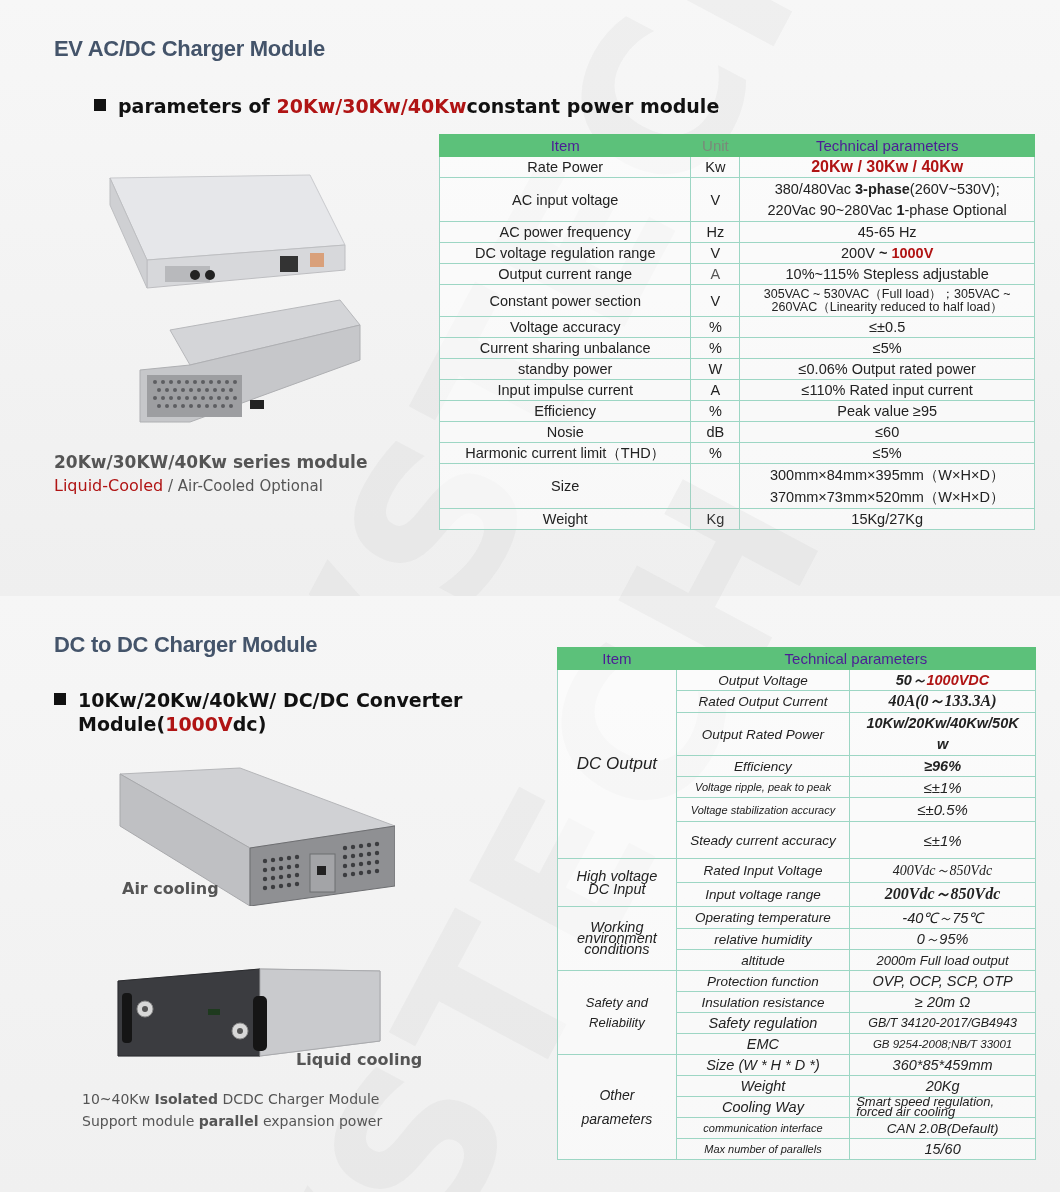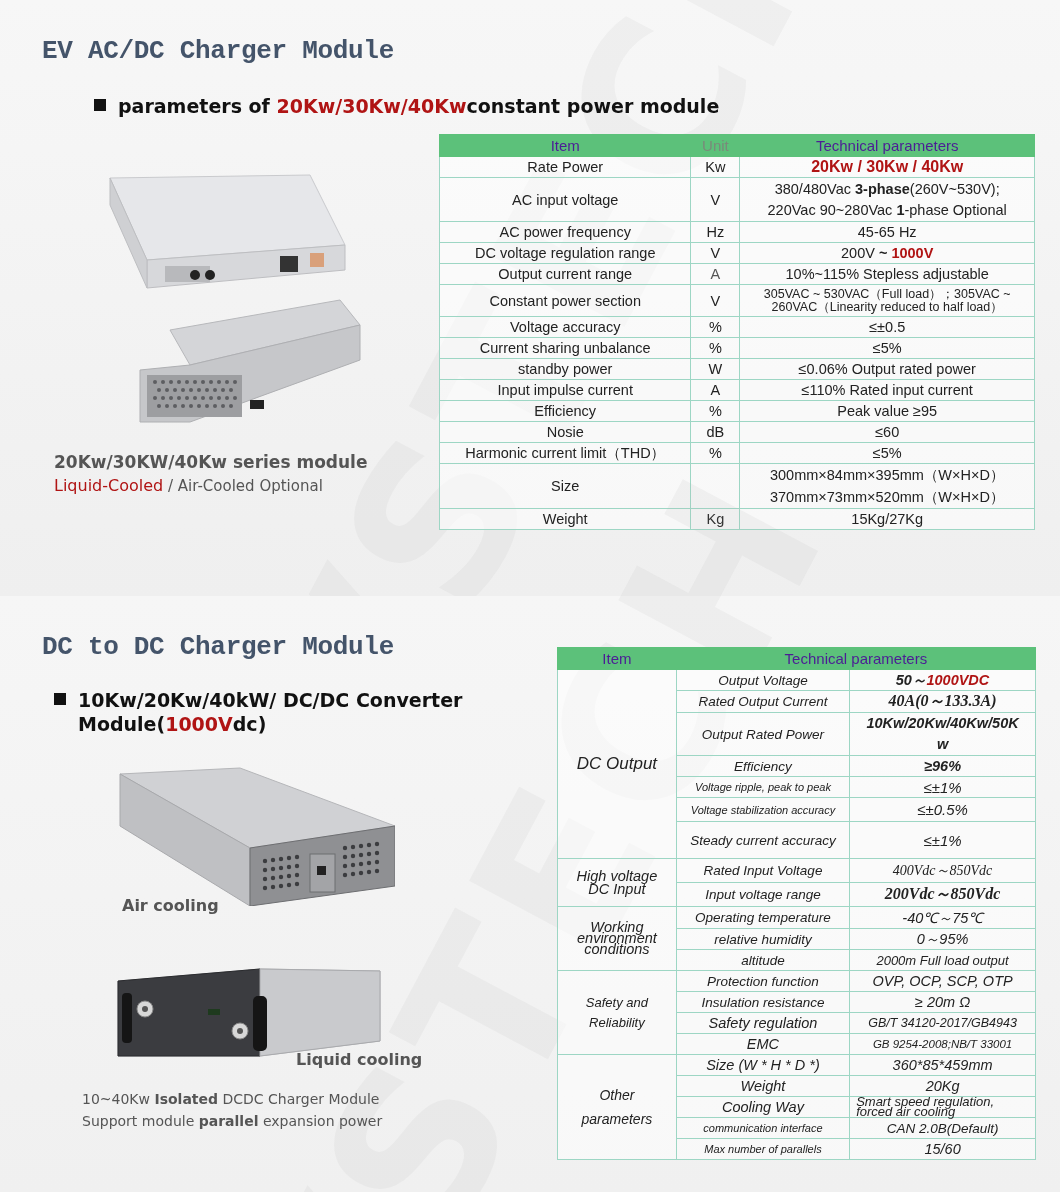--- a/index.html
+++ b/index.html
@@ -2,21 +2,21 @@
 <html><head>
 <meta charset="utf-8">
 <style>
   * { box-sizing: border-box; margin: 0; padding: 0; }
   html, body { width: 1060px; height: 1192px; overflow: hidden; }
   body { font-family: "DejaVu Sans", sans-serif; background: #f2f2f2; position: relative; color: #222; }
   .section { position: absolute; left: 0; width: 1060px; }
   .sec1 { top: 0; height: 596px; background: linear-gradient(180deg, #f7f7f7 0%, #efefef 100%); }
   .sec2 { top: 596px; height: 596px; background: linear-gradient(180deg, #f6f6f6 0%, #f0f0f0 100%); }
   .watermark { position: absolute; font-family: "DejaVu Sans", sans-serif; font-weight: bold; font-size: 210px; color: rgba(180,180,180,0.12); transform: rotate(-62deg); letter-spacing: 10px; pointer-events: none; white-space: nowrap; }
-  .title { position: absolute; left: 42px; font-family: Liberation Mono, monospace; font-weight: bold; color: #44546a; font-size: 26px; letter-spacing: -0.3px; }
+  .title { position: absolute; left: 54px; font-family: Liberation Sans, sans-serif; font-weight: bold; color: #44546a; font-size: 22px; letter-spacing: -0.3px; }
   .subtitle { position: absolute; left: 54px; font-family: "DejaVu Sans", sans-serif; font-weight: bold; color: #111; font-size: 19px; line-height: 24px; }
   .bullet { display: inline-block; width: 12px; height: 12px; background: #111; margin-right: 12px; vertical-align: 2px; }
   .red { color: #b01414; }
   .product { position: absolute; }
   .caption-bold { position: absolute; font-weight: bold; color: #555; }
   table { border-collapse: collapse; position: absolute; font-family: "Liberation Sans", sans-serif; }
   td, th { border: 1px solid #9dd6c4; text-align: center; color: #222; }
   th { background: #5cc17a; color: #4c1d95; font-weight: normal; font-size: 15px; height: 22px; border-color: #5cc17a; }
   .t1 td { font-size: 14.5px; height: 21px; padding: 0 4px; background: rgba(255,255,255,0.55); }
   .t2 td { font-size: 13.5px; height: 21px; padding: 0 8px; background: rgba(255,255,255,0.55); font-style: italic; }
@@ -255,21 +255,21 @@
         <circle cx="230" cy="109" r="2.2"></circle>
           <circle cx="238" cy="108" r="2.2"></circle>
           <circle cx="246" cy="107" r="2.2"></circle>
           <circle cx="254" cy="106" r="2.2"></circle>
           <circle cx="262" cy="105" r="2.2"></circle>
       </g>
       <rect x="195" y="88" width="25" height="38" fill="#a3a4a7" stroke="#6d6e71"></rect>
       <rect x="202" y="100" width="9" height="9" fill="#222"></rect>
     </svg>
   </div>
-  <div class="caption-bold" style="left:122px; top:300px; font-size:16px;">Air cooling</div>
+  <div class="caption-bold" style="left:122px; top:283px; font-size:16px;">Air cooling</div>
 
   <div class="product" style="left:110px; top:365px; width:275px; height:110px;">
     <svg width="275" height="110" viewBox="0 0 275 110">
       <polygon points="8,20 150,8 270,10 270,80 150,95 8,95" fill="#d6d7da" stroke="#b6b7ba"></polygon>
       <polygon points="8,20 150,8 150,95 8,95" fill="#3b3c40" stroke="#2a2b2e"></polygon>
       <polygon points="150,8 270,10 270,80 150,95" fill="#c9cacd" stroke="#a9aaad"></polygon>
       <circle cx="35" cy="48" r="8" fill="#d8d8d8" stroke="#888"></circle>
       <circle cx="35" cy="48" r="3" fill="#555"></circle>
       <circle cx="130" cy="70" r="8" fill="#d8d8d8" stroke="#888"></circle>
       <circle cx="130" cy="70" r="3" fill="#555"></circle>

